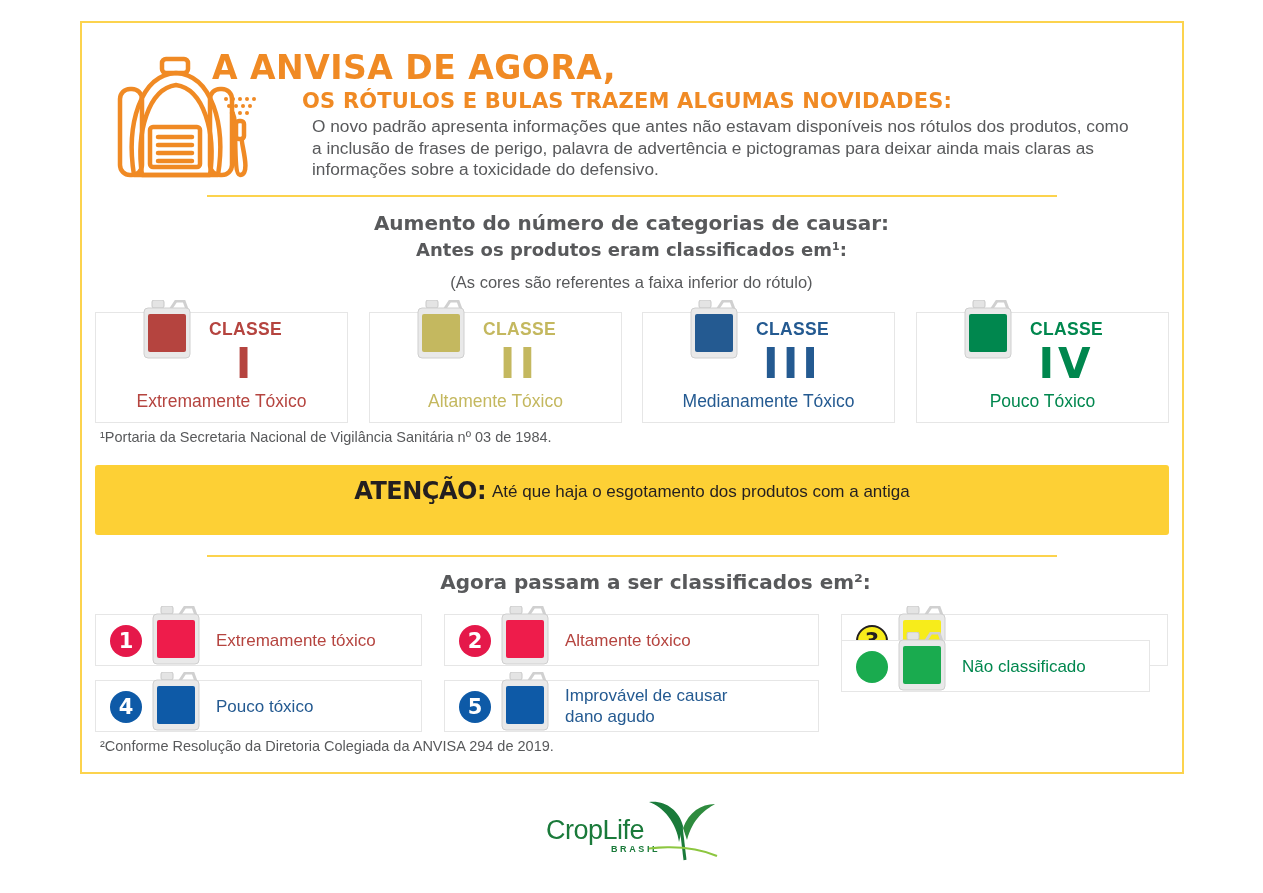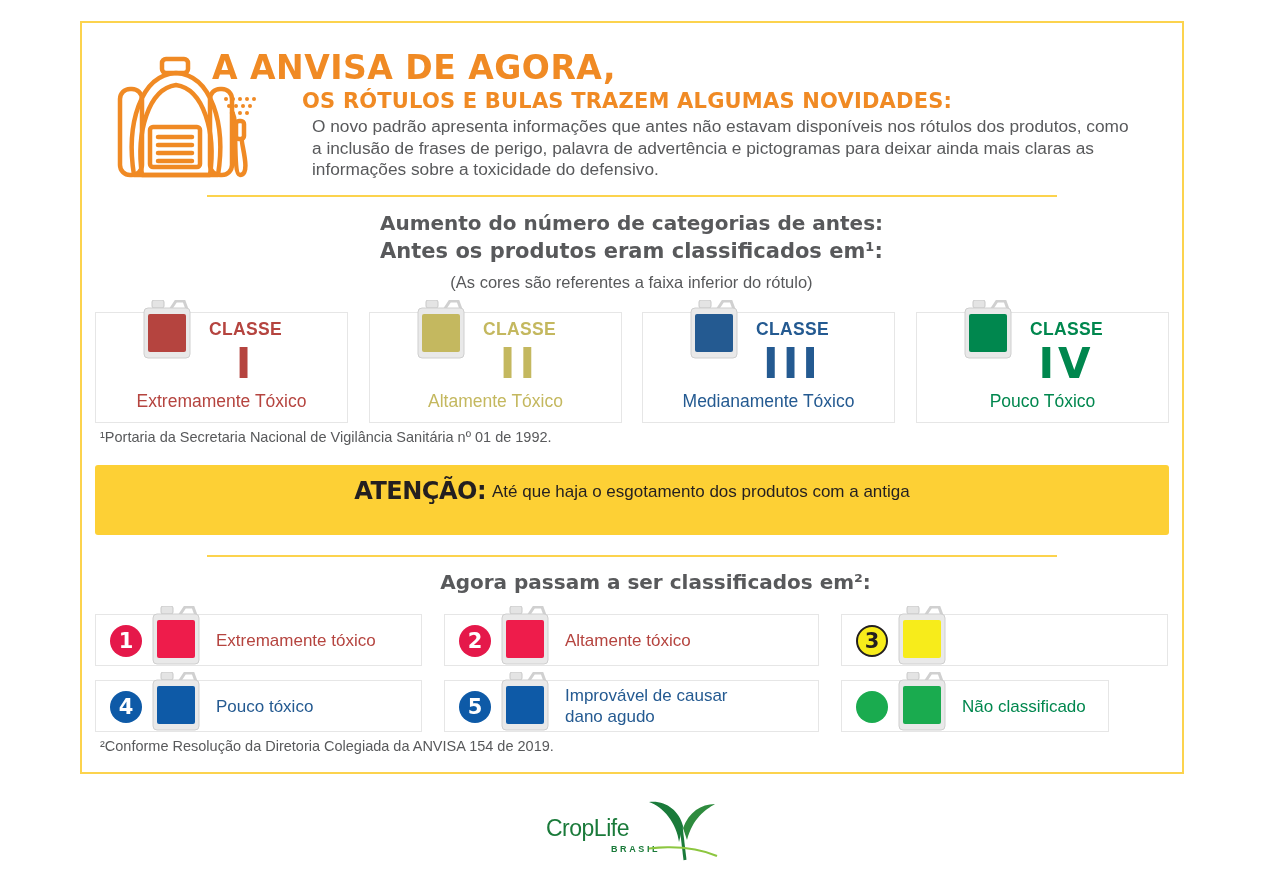--- a/index.html
+++ b/index.html
@@ -12,21 +12,21 @@
   .sprayer { position: absolute; left: 112px; top: 55px; width: 150px; height: 140px; }
   .title1 { position: absolute; left: 212px; top: 48px; font-family: "DejaVu Sans", sans-serif; font-weight: bold; font-size: 33px; color: #f08a24; letter-spacing: 0.5px; }
   .title2 { position: absolute; left: 302px; top: 89px; font-family: "DejaVu Sans", sans-serif; font-weight: bold; font-size: 21px; color: #f08a24; letter-spacing: 0.2px; }
   .intro { position: absolute; left: 312px; top: 116px; width: 820px; font-size: 17.3px; line-height: 21.5px; color: #58595b; }
   .rule { position: absolute; height: 2px; background: #fcd34d; }
   .rule.r1 { left: 207px; top: 195px; width: 850px; }
   .rule.r2 { left: 207px; top: 555px; width: 850px; }
 
   .section-title { position: absolute; left: 0; width: 1263px; text-align: center; font-family: "DejaVu Sans", sans-serif; font-weight: bold; color: #58595b; }
   .st1 { top: 211px; font-size: 20px; }
-  .st2 { top: 239px; font-size: 21px; }
+  .st2 { top: 239px; font-size: 18px; }
   .st3 { top: 273px; font-size: 16.5px; font-weight: normal; font-family: "Liberation Sans", sans-serif; }
   .st4 { top: 570px; font-size: 20px; padding-left: 48px; }
 
   
   .old-card { position: absolute; top: 312px; width: 253px; height: 111px; border: 1.5px solid #e6e6e6; background: #fff; }
   .old-card .jug { position: absolute; left: 46px; top: -13px; width: 50px; height: 60px; }
   .old-card .classe { position: absolute; left: 0; width: 100%; top: 6px; text-align: center; padding-left: 48px; font-size: 17.5px; letter-spacing: 0.3px; font-weight: bold; }
   .old-card .roman { position: absolute; left: 0; width: 100%; top: 26px; text-align: center; padding-left: 48px; font-size: 42px; font-weight: bold; letter-spacing: 4px; font-family: "DejaVu Sans", sans-serif; }
   .old-card .desc { position: absolute; left: 0; width: 100%; top: 78px; text-align: center; font-size: 17.5px; }
 
@@ -41,21 +41,21 @@
   .banner .line2 { position: absolute; top: 40px; left: 0; width: 100%; font-size: 17px; color: #231f20; }
 
   
   .new-card { position: absolute; height: 52px; border: 1.5px solid #e6e6e6; background: #fff; }
   .new-card .badge { position: absolute; left: 14px; top: 10px; width: 32px; height: 32px; border-radius: 50%; color: #fff; font-family: "DejaVu Sans", sans-serif; font-weight: bold; font-size: 21px; line-height: 32px; text-align: center; }
   .new-card .badge.outlined { border: 2px solid #231f20; color: #231f20; line-height: 28px; }
   .new-card .jug { position: absolute; left: 55px; top: -9px; width: 50px; height: 60px; }
   .new-card .label { position: absolute; left: 120px; top: 50%; transform: translateY(-50%); font-size: 17px; line-height: 21px; }
 
   .logo { position: absolute; left: 545px; top: 798px; width: 180px; height: 70px; }
-  .logo .crop { position: absolute; left: 1px; top: 17px; font-size: 23px; color: #1a7a3a; letter-spacing: -0.5px; }
+  .logo .crop { position: absolute; left: 1px; top: 17px; font-size: 27px; color: #1a7a3a; letter-spacing: -0.5px; }
   .logo .brasil { position: absolute; left: 66px; top: 46px; font-size: 9px; font-weight: bold; letter-spacing: 2.6px; color: #1a7a3a; }
   .logo svg { position: absolute; left: 104px; top: 0; }
 </style>
 </head>
 <body>
 
 <div class="frame"></div>
 
 <svg class="sprayer" viewBox="0 0 150 140" fill="none" stroke="#f08a24" stroke-width="4.5" stroke-linecap="round" stroke-linejoin="round">
   <rect x="50" y="4" width="26" height="14" rx="4"></rect>
@@ -84,21 +84,21 @@
       <circle cx="128" cy="58" r="2"></circle>
       <circle cx="135" cy="58" r="2"></circle>
   </g>
 </svg>
 
 <div class="title1">A ANVISA DE AGORA,</div>
 <div class="title2">OS RÓTULOS E BULAS TRAZEM ALGUMAS NOVIDADES:</div>
 <div class="intro">O novo padrão apresenta informações que antes não estavam disponíveis nos rótulos dos produtos, como a inclusão de frases de perigo, palavra de advertência e pictogramas para deixar ainda mais claras as informações sobre a toxicidade do defensivo.</div>
 <div class="rule r1"></div>
 
-<div class="section-title st1">Aumento do número de categorias de antes:</div>
+<div class="section-title st1">Aumento do número de categorias de causar:</div>
 <div class="section-title st2">Antes os produtos eram classificados em¹:</div>
 <div class="section-title st3">(As cores são referentes a faixa inferior do rótulo)</div>
 
 <div class="old-card" style="left:95px">
   <svg class="jug" viewBox="0 0 50 60">
     <rect x="10" y="0" width="12" height="8" rx="2" fill="#e4e4e4" stroke="#c8c8c8"></rect>
     <path d="M28 10 L34 1 L42 1 L46 12" fill="none" stroke="#d0d0d0" stroke-width="3"></path>
     <rect x="2" y="8" width="46" height="50" rx="4" fill="#e9e9e9" stroke="#cfcfcf"></rect>
     <rect x="6" y="14" width="38" height="38" rx="2" fill="#b5443f"></rect>
   </svg>
@@ -136,21 +136,21 @@
     <rect x="10" y="0" width="12" height="8" rx="2" fill="#e4e4e4" stroke="#c8c8c8"></rect>
     <path d="M28 10 L34 1 L42 1 L46 12" fill="none" stroke="#d0d0d0" stroke-width="3"></path>
     <rect x="2" y="8" width="46" height="50" rx="4" fill="#e9e9e9" stroke="#cfcfcf"></rect>
     <rect x="6" y="14" width="38" height="38" rx="2" fill="#00874e"></rect>
   </svg>
   <div class="classe" style="color:#00874e">CLASSE</div>
   <div class="roman" style="color:#00874e">IV</div>
   <div class="desc" style="color:#00874e">Pouco Tóxico</div>
 </div>
 
-<div class="footnote fn1">¹Portaria da Secretaria Nacional de Vigilância Sanitária nº 01 de 1992.</div>
+<div class="footnote fn1">¹Portaria da Secretaria Nacional de Vigilância Sanitária nº 03 de 1984.</div>
 
 <div class="banner">
   <div class="line1"><span class="atn">ATENÇÃO:</span><span>Até que haja o esgotamento dos produtos com a antiga</span></div>
 </div>
 
 <div class="rule r2"></div>
 <div class="section-title st4">Agora passam a ser classificados em²:</div>
 
 <div class="new-card" style="left:95px; top:614px; width:327px;">
   <div class="badge" style="background:#e5184a">1</div>
@@ -199,32 +199,32 @@
   <div class="badge" style="background:#0e5aa7">5</div>
   <svg class="jug" viewBox="0 0 50 60">
     <rect x="10" y="0" width="12" height="8" rx="2" fill="#e4e4e4" stroke="#c8c8c8"></rect>
     <path d="M28 10 L34 1 L42 1 L46 12" fill="none" stroke="#d0d0d0" stroke-width="3"></path>
     <rect x="2" y="8" width="46" height="50" rx="4" fill="#e9e9e9" stroke="#cfcfcf"></rect>
     <rect x="6" y="14" width="38" height="38" rx="2" fill="#0e5aa7"></rect>
   </svg>
   <div class="label" style="color:#245a91; width:200px;">Improvável de causar dano agudo</div>
 </div>
 
-<div class="new-card" style="left:841px; top:680px; width:268px;">
+<div class="new-card" style="left:841px; top:640px; width:309px;">
   <div class="badge" style="background:#1aab4f"></div>
   <svg class="jug" viewBox="0 0 50 60">
     <rect x="10" y="0" width="12" height="8" rx="2" fill="#e4e4e4" stroke="#c8c8c8"></rect>
     <path d="M28 10 L34 1 L42 1 L46 12" fill="none" stroke="#d0d0d0" stroke-width="3"></path>
     <rect x="2" y="8" width="46" height="50" rx="4" fill="#e9e9e9" stroke="#cfcfcf"></rect>
     <rect x="6" y="14" width="38" height="38" rx="2" fill="#1aab4f"></rect>
   </svg>
   <div class="label" style="color:#00874e">Não classificado</div>
 </div>
 
-<div class="footnote fn2">²Conforme Resolução da Diretoria Colegiada da ANVISA 154 de 2019.</div>
+<div class="footnote fn2">²Conforme Resolução da Diretoria Colegiada da ANVISA 294 de 2019.</div>
 
 <div class="logo">
   <span class="crop">CropLife</span>
   <span class="brasil">BRASIL</span>
   <svg width="70" height="66" viewBox="0 0 70 66">
     <path d="M30 44 C28 26, 14 8, 0 4 C16 2, 30 12, 34 28 Z" fill="#1a7a3a"></path>
     <path d="M34 30 C40 14, 52 6, 66 6 C56 12, 44 20, 38 42 Z" fill="#2e8b3e"></path>
     <path d="M32 28 L36 62" stroke="#1a7a3a" stroke-width="3" fill="none"></path>
     <path d="M-40 60 C0 46, 40 46, 68 58" stroke="#8cc63f" stroke-width="2" fill="none"></path>
   </svg>

